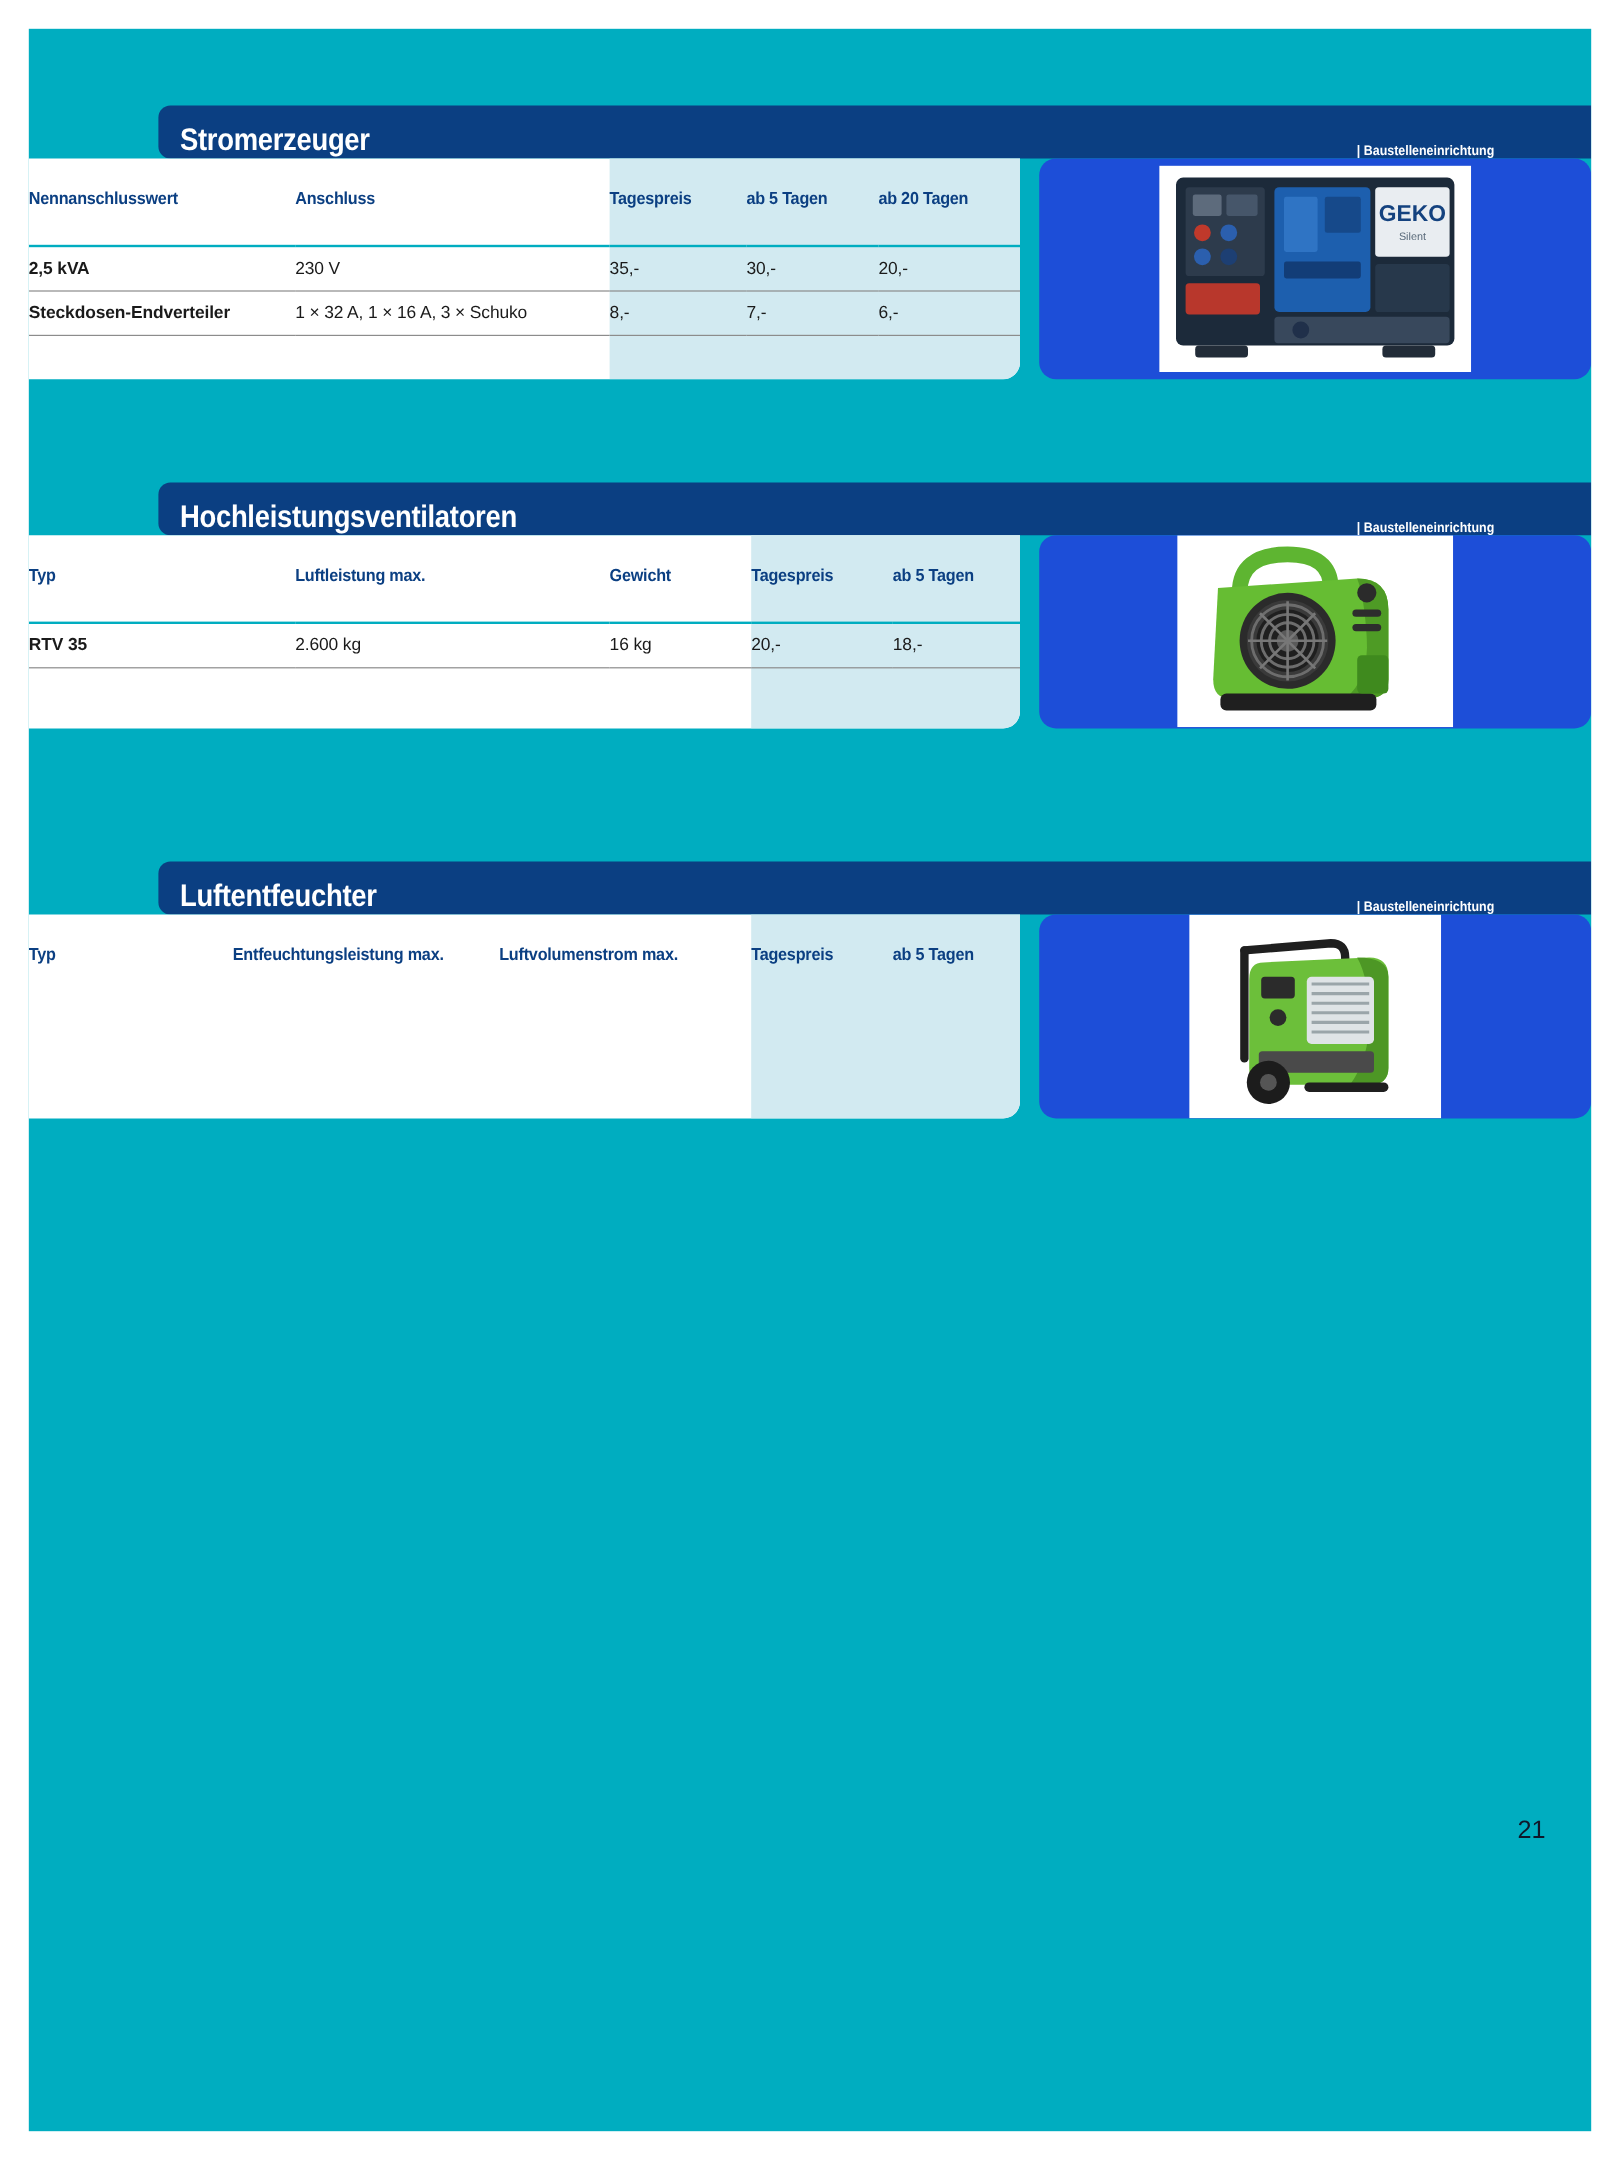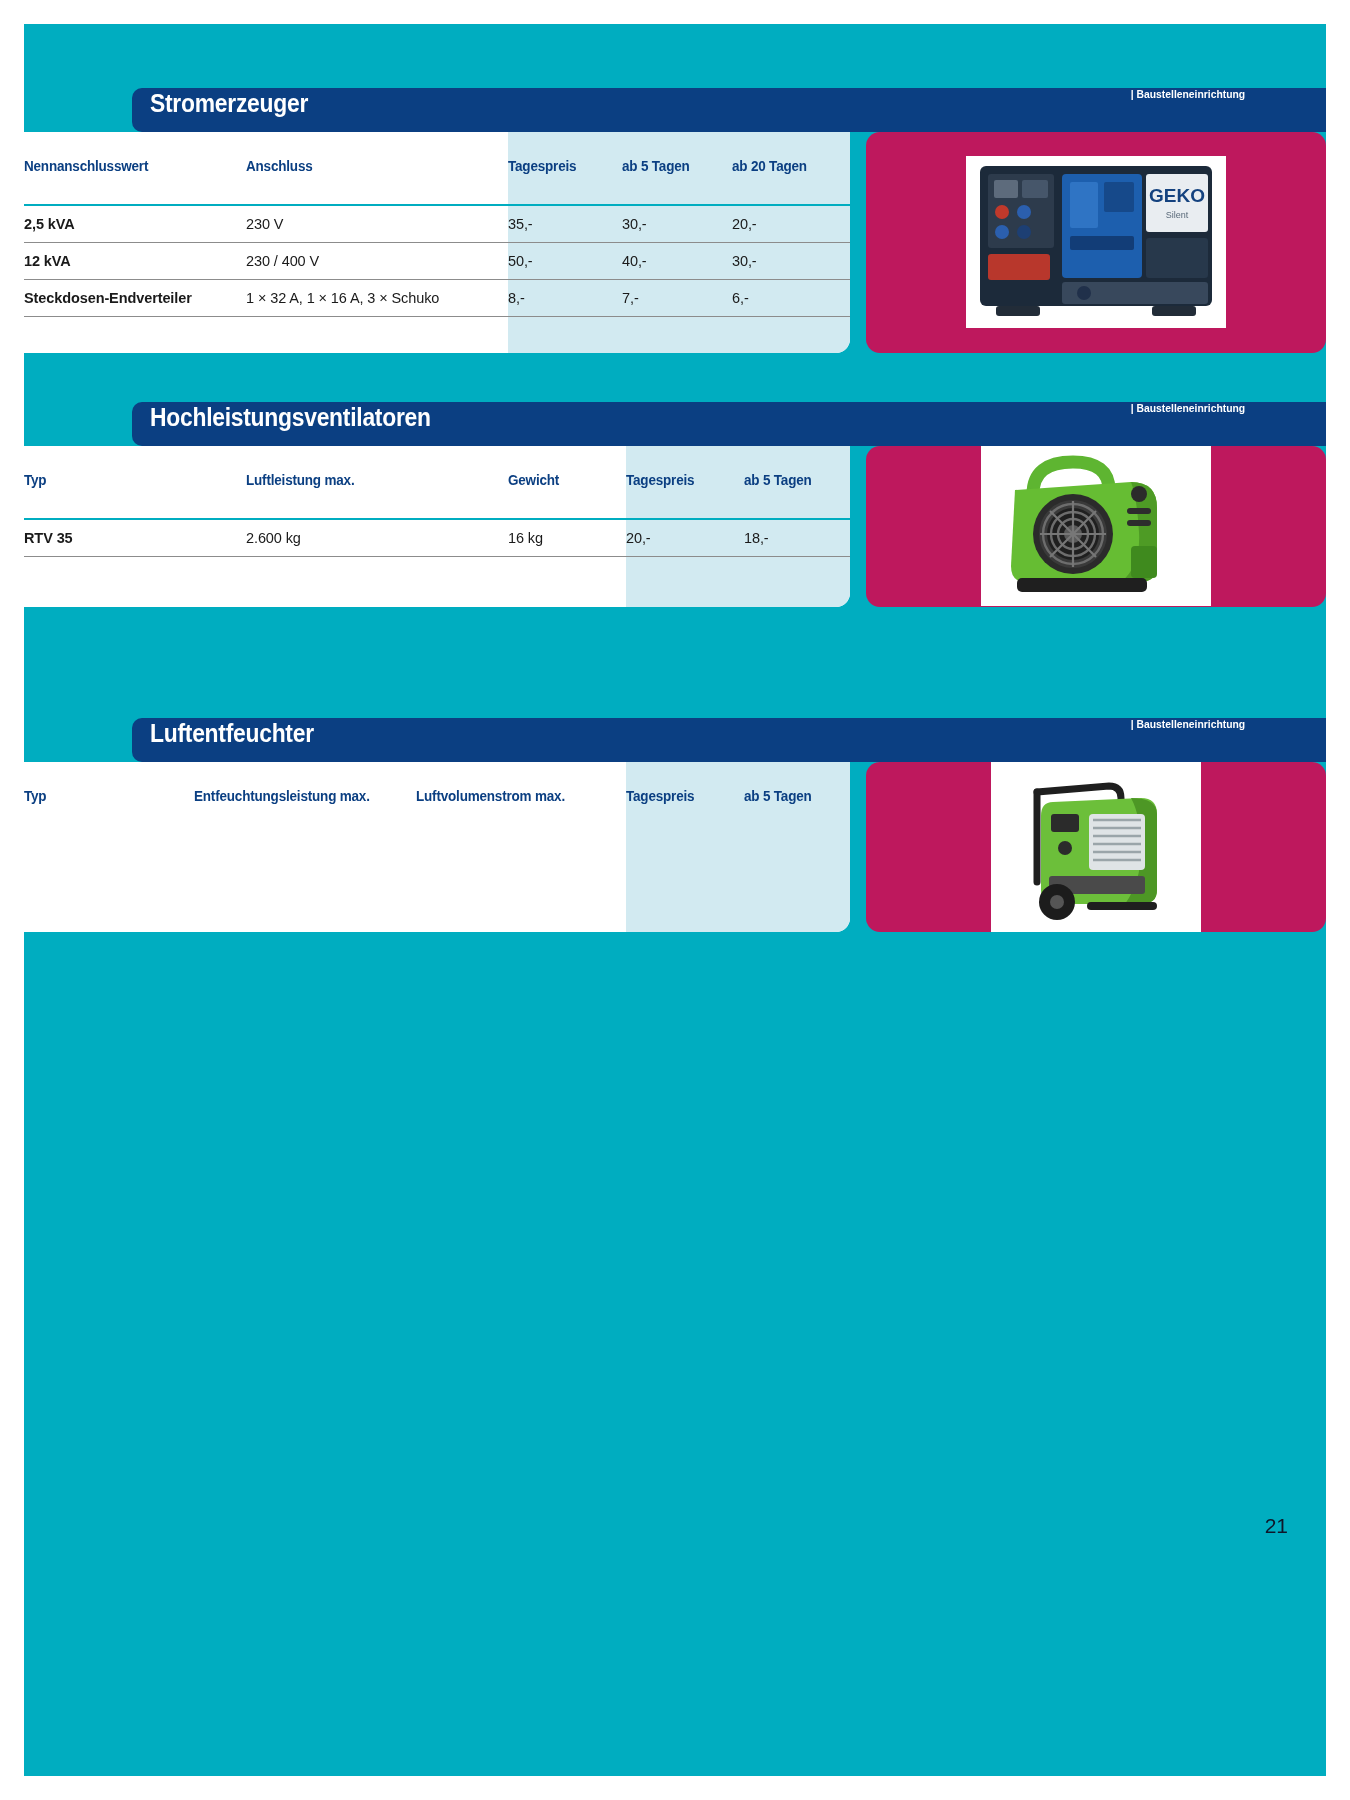--- a/index.html
+++ b/index.html
@@ -36,21 +36,21 @@
 
   
   .sec-header {
     position: relative;
     margin-left: 132px;
     margin-right: 24px;
     height: 44px;
     background: #0b3f82;
     border-radius: 10px 0 0 10px;
     display: flex;
-    align-items: flex-start;
+    align-items: flex-end;
     justify-content: space-between;
     padding: 0 0 0 18px;
   }
   .sec-title {
     color: #ffffff;
     font-size: 26px;
     font-weight: bold;
     letter-spacing: -0.3px;
     transform: scaleX(0.88);
     transform-origin: left center;
@@ -131,21 +131,21 @@
 
   .spacer-row td {
     border: none !important;
     height: 22px;
     padding: 0 !important;
   }
 
   
   .photo-card {
     flex: 1 1 auto;
-    background: #be185d;
+    background: #1d4ed8;
     border-radius: 0 0 14px 14px;
     position: relative;
     display: flex;
     align-items: center;
     justify-content: center;
     overflow: hidden;
   }
   .photo-card.topround { border-radius: 14px 14px 14px 14px; }
 
   .pad-l { padding-left: 54px; }
@@ -200,27 +200,20 @@
             <th>ab 20 Tagen</th>
           </tr>
         </thead>
         <tbody>
           <tr>
             <td class="c0 pad-l">2,5 kVA</td>
             <td>230 V</td>
             <td>35,-</td>
             <td>30,-</td>
             <td>20,-</td>
-          </tr>
-          <tr>
-            <td class="c0 pad-l">12 kVA</td>
-            <td>230 / 400 V</td>
-            <td>50,-</td>
-            <td>40,-</td>
-            <td>30,-</td>
           </tr>
           <tr>
             <td class="c0 pad-l">Steckdosen-Endverteiler</td>
             <td>1 × 32 A, 1 × 16 A, 3 × Schuko</td>
             <td>8,-</td>
             <td>7,-</td>
             <td>6,-</td>
           </tr>
           <tr class="spacer-row">
             <td colspan="5"></td>

